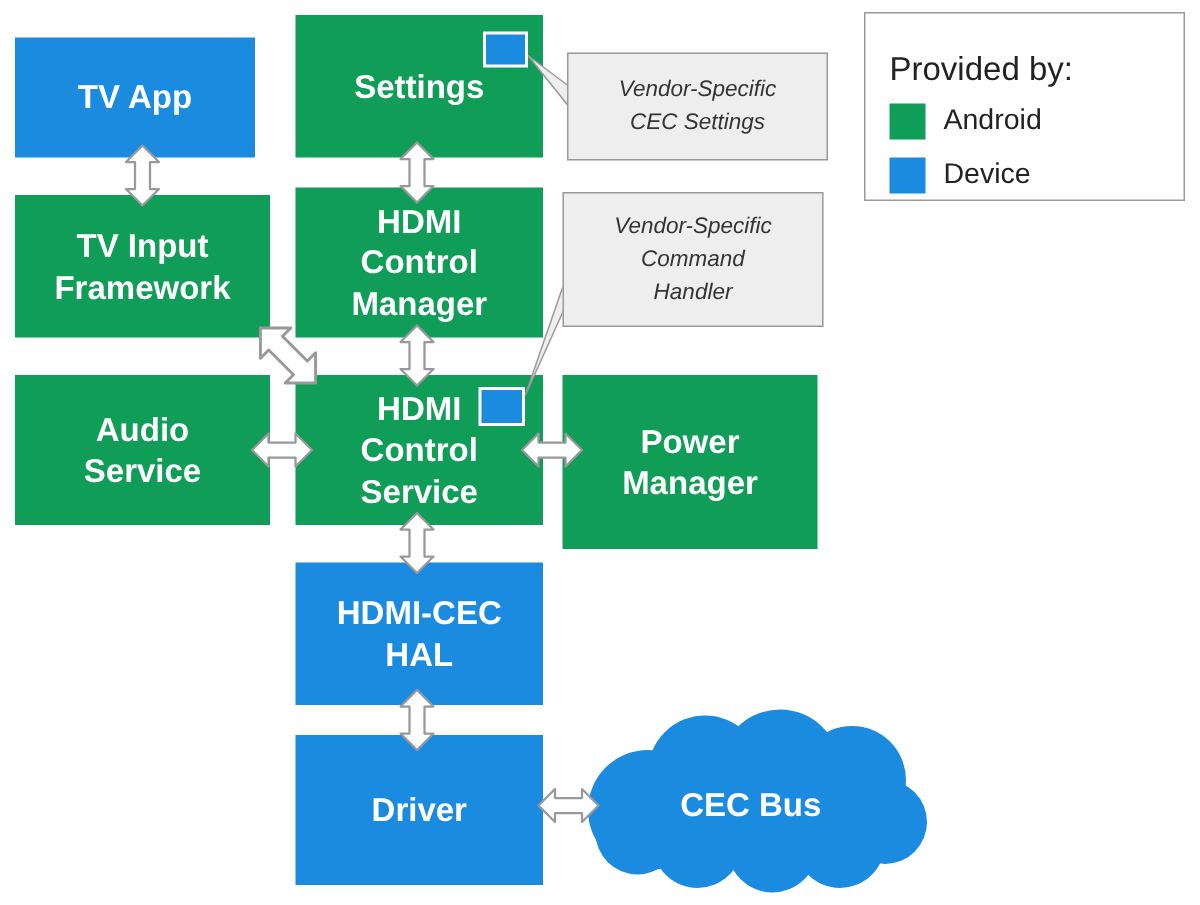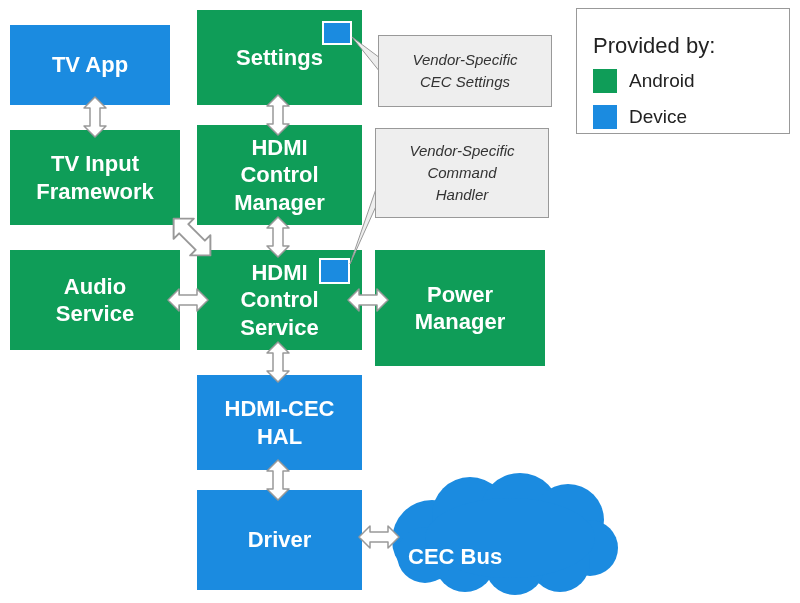--- a/index.html
+++ b/index.html
@@ -81,27 +81,27 @@
     width: 24px; height: 24px;
     display: inline-block;
     margin-right: 12px;
   }
   .legend-label {
     font-size: 19px;
     color: #222222;
   }
   .cloud-label {
     position: absolute;
-    left: 408px; top: 524px;
+    left: 428px; top: 524px;
     width: 145px;
+    text-align: center;
     color: #ffffff;
     font-size: 22px;
     font-weight: bold;
     z-index: 6;
-    margin-top: 20px;
   }
 </style>
 </head>
 <body>
 
 <div class="canvas">
 
   <div class="node blue" style="left:10px; top:25px; width:160px; height:80px">
     <span class="label">TV App</span>
   </div>

